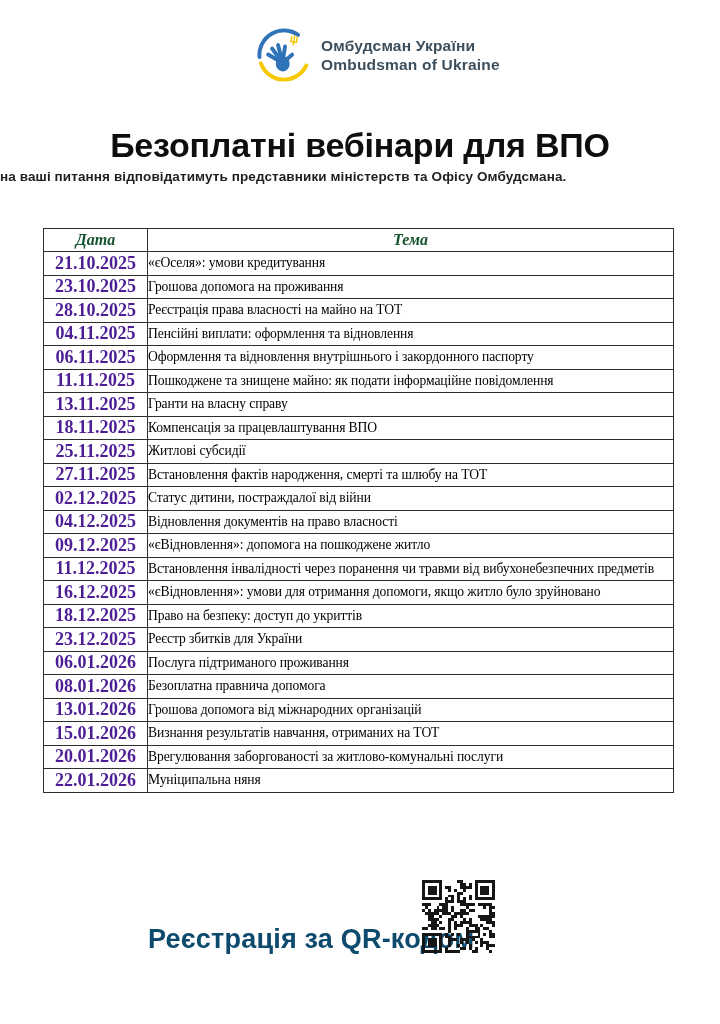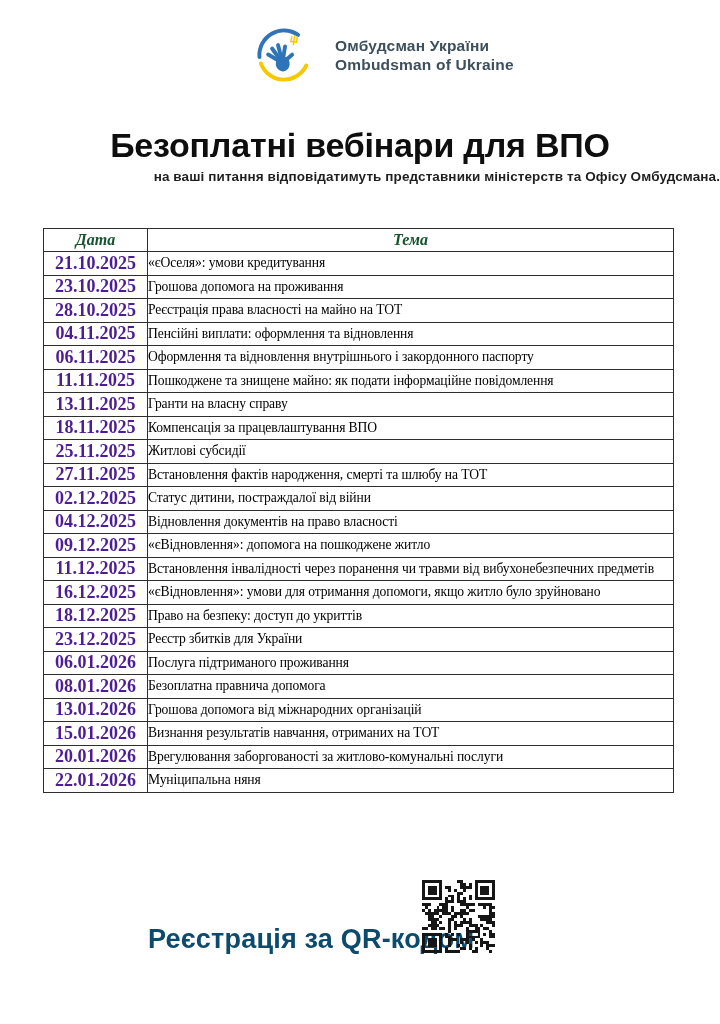--- a/index.html
+++ b/index.html
@@ -1,33 +1,33 @@
 <!DOCTYPE html>
 <html lang="uk"><head>
 <meta charset="utf-8">
 <style>
   html,body{margin:0;padding:0;background:#ffffff;}
   .page{
     position:relative;width:720px;height:1024px;background:#ffffff;
     font-family:"Liberation Sans",sans-serif;overflow:hidden;color:#111;
   }
   
-  .logo{position:absolute;left:256px;top:27px;display:flex;align-items:center;gap:23px;}
+  .logo{position:absolute;left:256px;top:27px;display:flex;align-items:center;gap:9px;}
   .logo svg{display:block;}
   .logo-text{display:flex;flex-direction:column;justify-content:center;}
   .logo-text div{
     font-size:15.5px;font-weight:bold;color:#3d4f5d;line-height:19px;letter-spacing:.2px;
   }
   
   .title{
     position:absolute;left:0;right:0;top:126px;text-align:center;
     font-size:34px;font-weight:bold;color:#0e0e0e;letter-spacing:-.2px;
   }
   .subtitle{
-    position:absolute;left:0;right:0;top:169px;text-align:right;
+    position:absolute;left:0;right:0;top:169px;text-align:left;
     font-size:13.5px;font-weight:bold;color:#1f1f1f;letter-spacing:.1px;
   }
   
   table.sched{
     position:absolute;left:43px;top:228px;width:631px;
     border-collapse:collapse;table-layout:fixed;
     font-family:"Liberation Serif",serif;
   }
   table.sched th,table.sched td{
     border:1.6px solid #2e2e2e;padding:0;vertical-align:middle;

